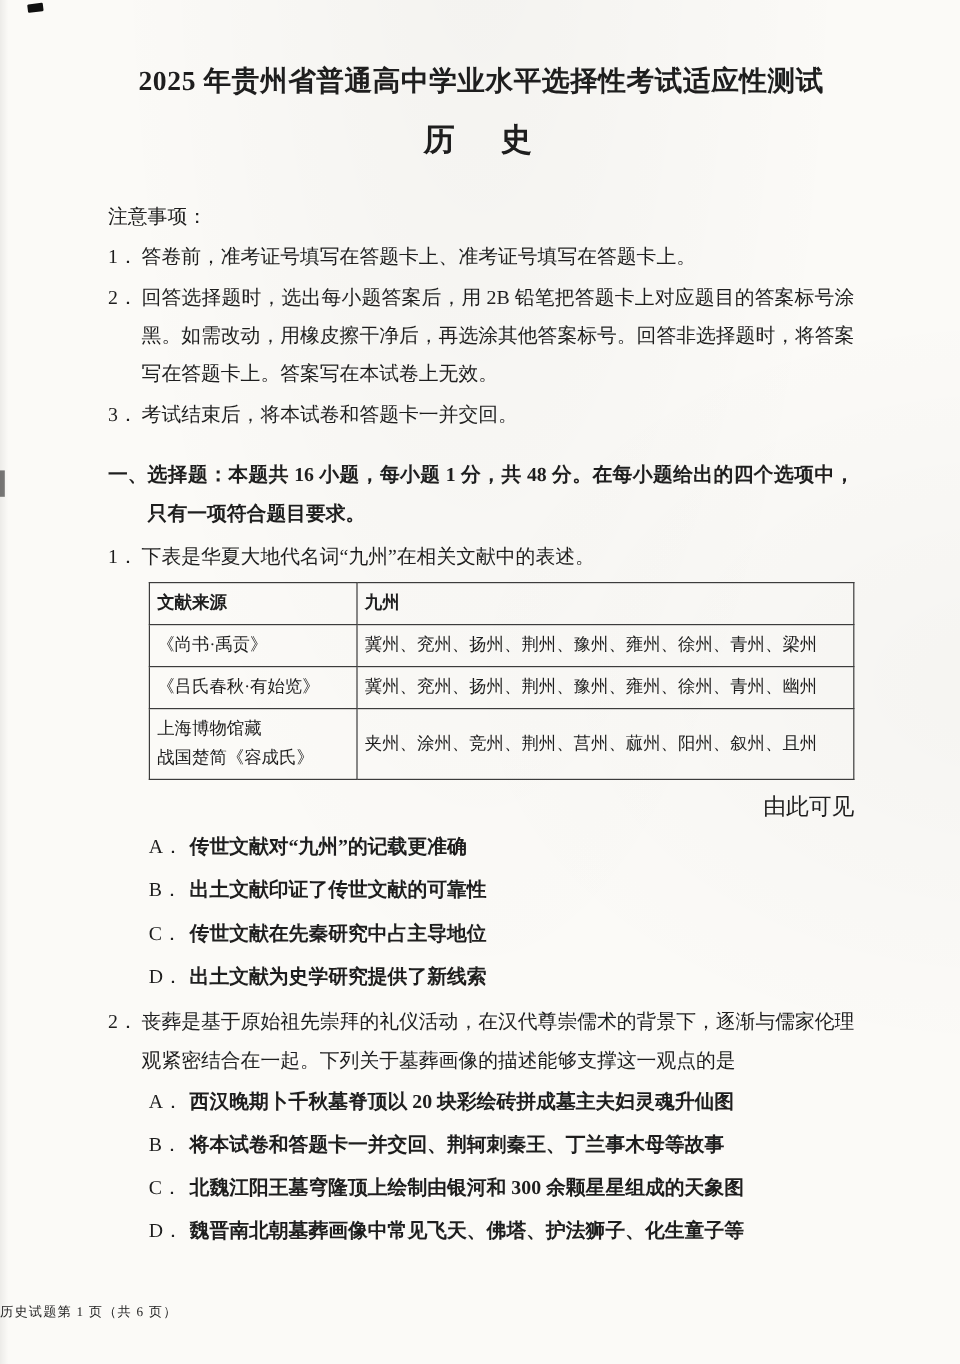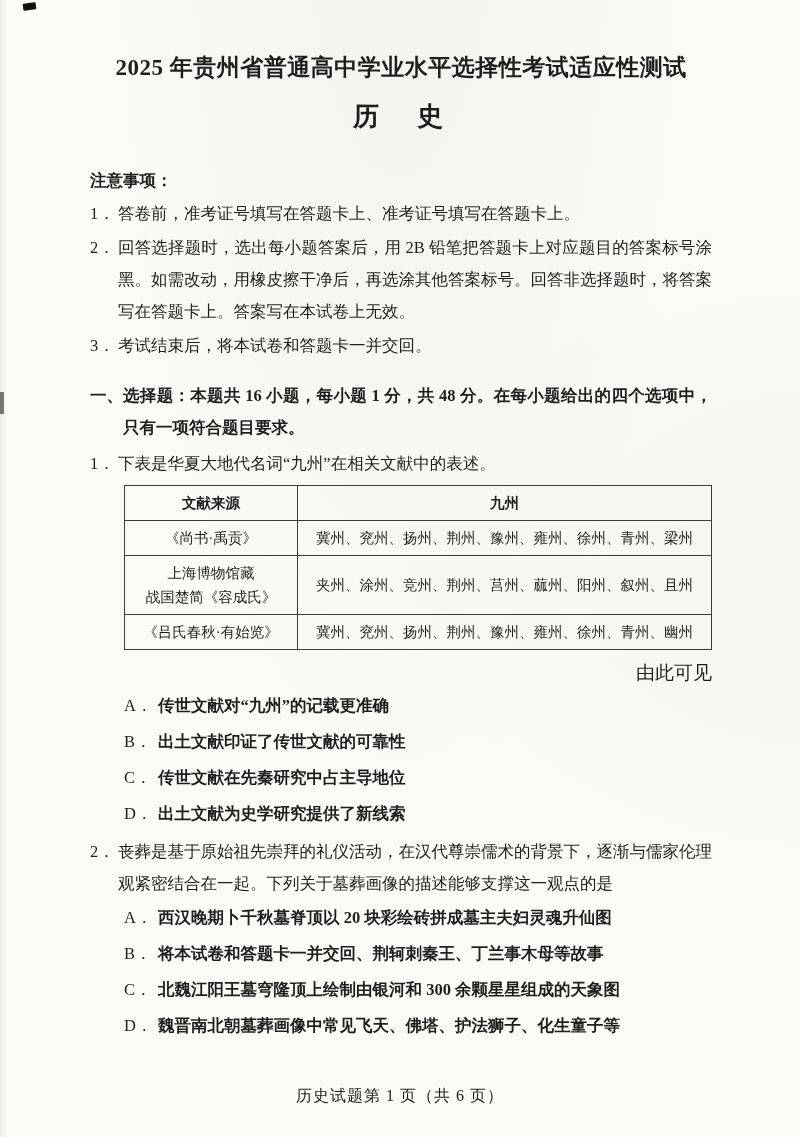--- a/index.html
+++ b/index.html
@@ -35,60 +35,59 @@
   }
   .subject {
     margin: 16px 0 0 0;
     font-size: 26px;
     font-weight: 700;
     text-align: center;
     letter-spacing: 6px;
   }
 
   .notice { margin-top: 32px; font-size: 16.5px; }
-  .notice-heading { font-weight: 700; line-height: 30px; margin-top: 32px; }
+  .notice-heading { font-weight: 400; line-height: 30px; margin-top: 32px; }
 
   .hang { display: flex; line-height: 32px; font-size: 16.5px; }
   .hang .num { flex: 0 0 28px; }
   .hang .txt { flex: 1; text-align: justify; }
   .notice .hang { margin-top: 2px; }
 
   .section { margin-top: 18px; font-weight: 700; }
 
   .question { margin-top: 4px; }
   .q-stem { margin-top: 4px; }
 
   table.doc-table {
     margin: 5px 0 0 34px;
     width: 588px;
     border-collapse: collapse;
     font-size: 14.5px;
   }
   table.doc-table th, table.doc-table td {
     border: 1px solid #3c3c3c;
-    text-align: center;
+    text-align: left;
     vertical-align: middle;
     padding: 5px 6px;
     line-height: 24px;
   }
   table.doc-table th { font-weight: 700; height: 24px; }
   table.doc-table td.col-source { width: 160px; }
 
   .conclusion { margin: 8px 0 0 34px; font-size: 19px; line-height: 30px; text-align: right; }
 
   .option { display: flex; margin-left: 34px; line-height: 36px; font-size: 16.5px; }
   .option .opt-label { flex: 0 0 34px; }
   .option .opt-text { flex: 1; font-weight: bold; }
 
   .footer {
     position: absolute;
     left: 0; right: 0;
     top: 1086px;
-    text-align: center;
-    font-size: 16px;
+    font-size: 11px;
     letter-spacing: 1px;
   }
 </style>
 </head>
 <body>
 
 <div class="page">
 
   <div class="artifact artifact-tl"></div>
   <div class="artifact artifact-left"></div>
@@ -129,29 +128,29 @@
           <th class="col-source">文献来源</th>
           <th>九州</th>
         </tr>
       </thead>
       <tbody>
         <tr>
           <td class="col-source">《尚书·禹贡》</td>
           <td>冀州、兖州、扬州、荆州、豫州、雍州、徐州、青州、梁州</td>
         </tr>
         <tr>
+          <td class="col-source">《吕氏春秋·有始览》</td>
+          <td>冀州、兖州、扬州、荆州、豫州、雍州、徐州、青州、幽州</td>
+        </tr>
+        <tr>
           <td class="col-source">
             <div>上海博物馆藏</div>
             <div>战国楚简《容成氏》</div>
           </td>
           <td>夹州、涂州、竞州、荆州、莒州、蓏州、阳州、叙州、且州</td>
-        </tr>
-        <tr>
-          <td class="col-source">《吕氏春秋·有始览》</td>
-          <td>冀州、兖州、扬州、荆州、豫州、雍州、徐州、青州、幽州</td>
         </tr>
       </tbody>
     </table>
 
     <div class="conclusion">由此可见</div>
 
     <div class="option">
       <span class="opt-label">A．</span>
       <span class="opt-text">传世文献对“九州”的记载更准确</span>
     </div>

